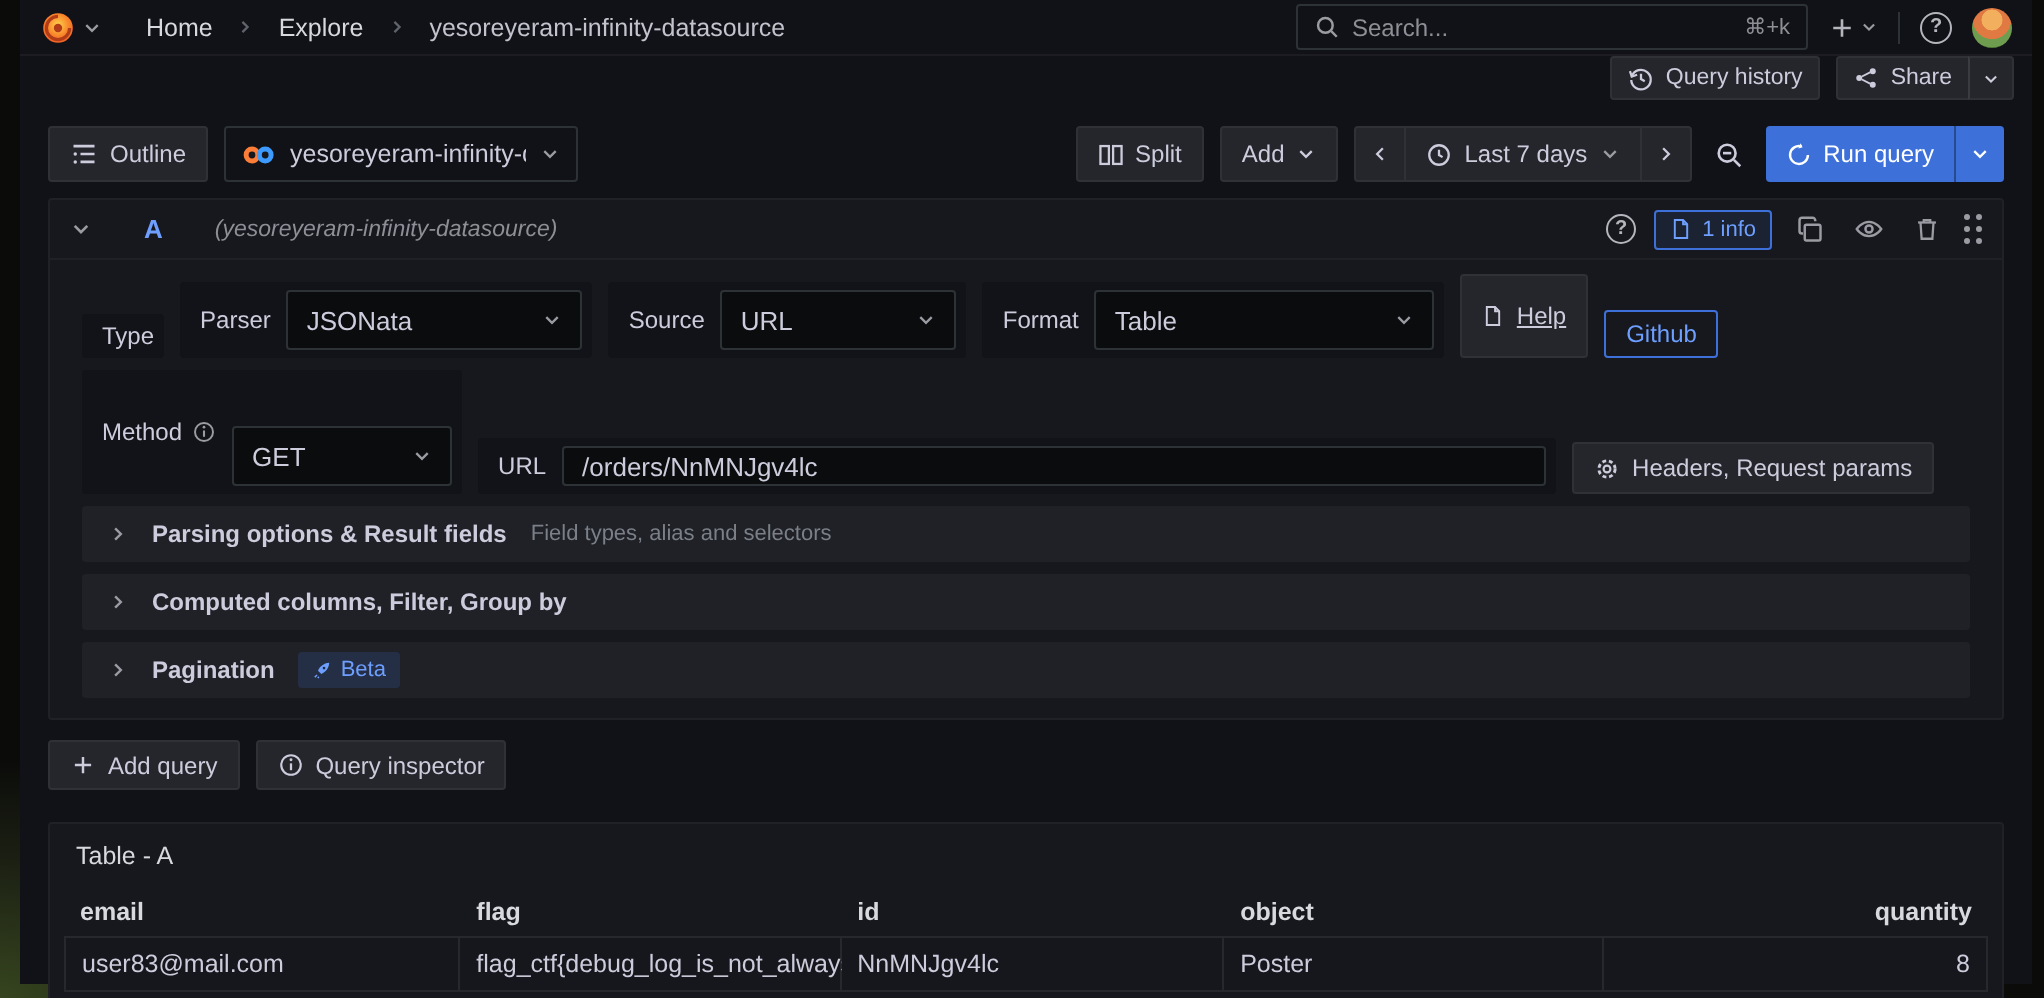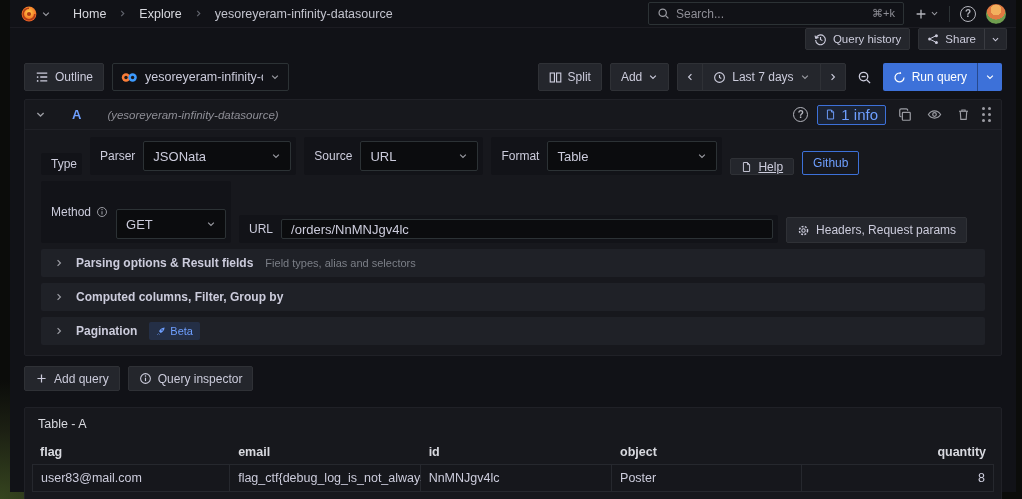--- a/index.html
+++ b/index.html
@@ -71,21 +71,21 @@
 
   
   .editor { margin:0 14px; background:#17181d; border:1px solid #202127; border-radius:2px; }
   .editor-header { height:30px; display:flex; align-items:center; gap:12px; padding:0 10px;
                    border-bottom:1px solid #202127; }
   .refid { color:#6e9fff; font-weight:700; font-size:13px; margin-left:14px; cursor:pointer; }
   .ds-hint { color:#8e8e96; font-style:italic; font-size:11.5px; margin-left:14px; }
   .editor-header-right { margin-left:auto; display:flex; align-items:center; gap:9px; }
   .info-badge { display:inline-flex; align-items:center; gap:5px; height:20px; padding:0 7px;
                 border:1px solid #3d71d9; border-radius:2px; background:rgba(61,113,217,0.12);
-                color:#6e9fff; font-size:15px; font-weight:500; cursor:pointer; }
+                color:#6e9fff; font-size:11px; font-weight:500; cursor:pointer; }
   .drag-dots { display:grid; grid-template-columns:repeat(2, 3px); gap:3px; cursor:grab; }
   .drag-dots i { width:3px; height:3px; border-radius:50%; background:#9b9ca3; }
 
   .editor-body { padding:7px 16px 10px; display:flex; flex-direction:column; gap:6px; }
   .frow { display:flex; align-items:flex-end; gap:8px; }
   .strip { display:flex; align-items:center; gap:8px; background:#121318;
            padding:4px 5px 4px 10px; border-radius:2px; }
   .flabel { font-size:12px; font-weight:500; color:#ccccdc; white-space:nowrap;
             display:flex; align-items:center; gap:5px; }
   .select { display:flex; align-items:center; justify-content:space-between; gap:8px;
@@ -363,21 +363,21 @@
         </div>
         <div class="strip">
           <span class="flabel">Format</span>
           <div class="select" style="width:170px;">
             <span>Table</span>
             <svg class="ic" width="10" height="10" viewBox="0 0 14 14">
                 <path d="M3 5l4 4 4-4" fill="none" stroke="#9b9ca3" stroke-width="1.6"></path>
               </svg>
           </div>
         </div>
-        <button class="btn" style="height:17px;text-decoration:underline;">
+        <button class="btn" style="height:42px;text-decoration:underline;">
           <svg class="ic" width="11" height="12" viewBox="0 0 16 16">
               <path d="M3.5 1.5h6l3 3v10h-9z" fill="none" stroke="#ccccdc" stroke-width="1.4"></path>
               <path d="M9.5 1.5v3h3" fill="none" stroke="#ccccdc" stroke-width="1.4"></path>
             </svg>
           <span>Help</span>
         </button>
         <button class="btn btn-ghost-blue">
           <span>Github</span>
         </button>
       </div>
@@ -455,22 +455,22 @@
           <line x1="8" y1="7" x2="8" y2="11.2" stroke="#ccccdc" stroke-width="1.4"></line>
           <circle cx="8" cy="4.8" r="0.9" fill="#ccccdc"></circle>
         </svg>
       <span>Query inspector</span>
     </button>
   </div>
 
   <div class="table-panel">
     <div class="tp-title">Table - A</div>
     <div class="grid">
+      <div class="hcell">email</div>
       <div class="hcell">flag</div>
-      <div class="hcell">email</div>
       <div class="hcell">id</div>
       <div class="hcell">object</div>
       <div class="hcell num">quantity</div>
     </div>
     <div class="grid">
       <div class="bcell">user83@mail.com</div>
       <div class="bcell">flag_ctf{debug_log_is_not_always_nice}</div>
       <div class="bcell">NnMNJgv4lc</div>
       <div class="bcell">Poster</div>
       <div class="bcell num">8</div>

